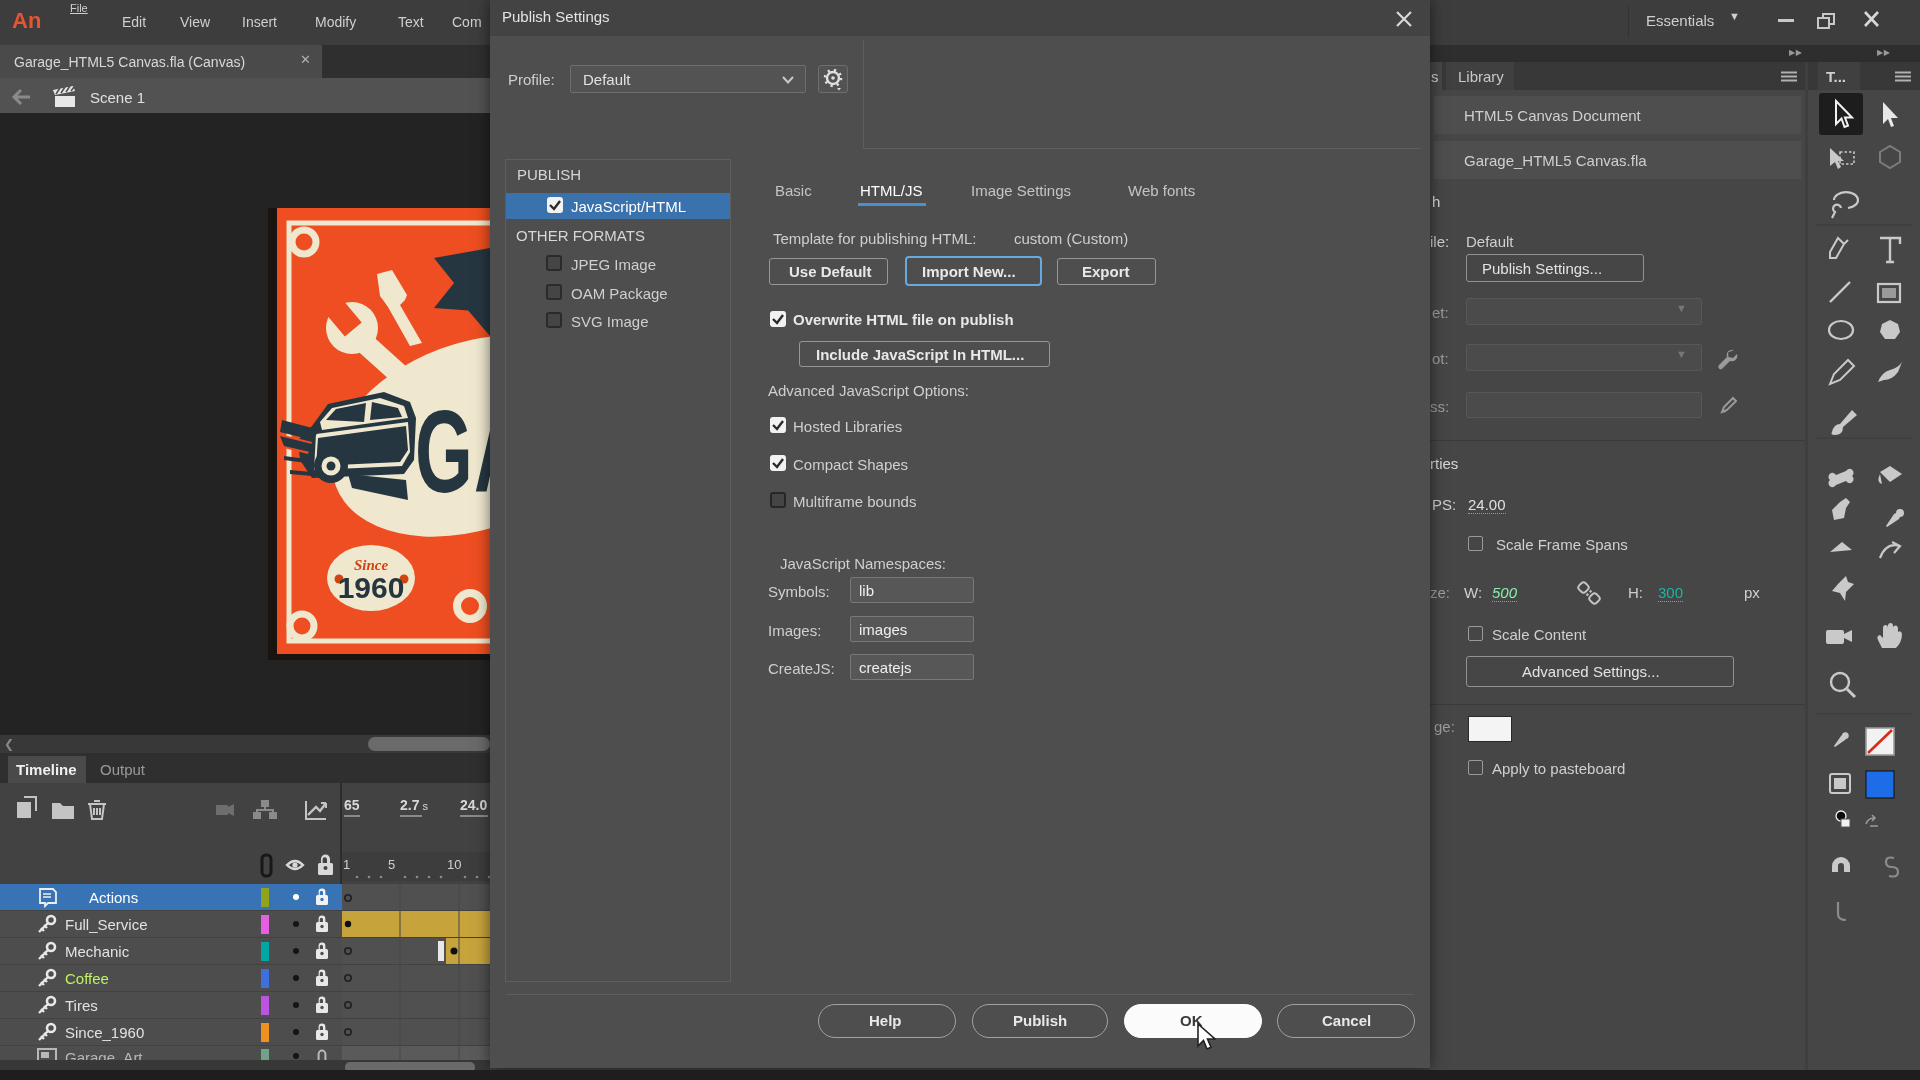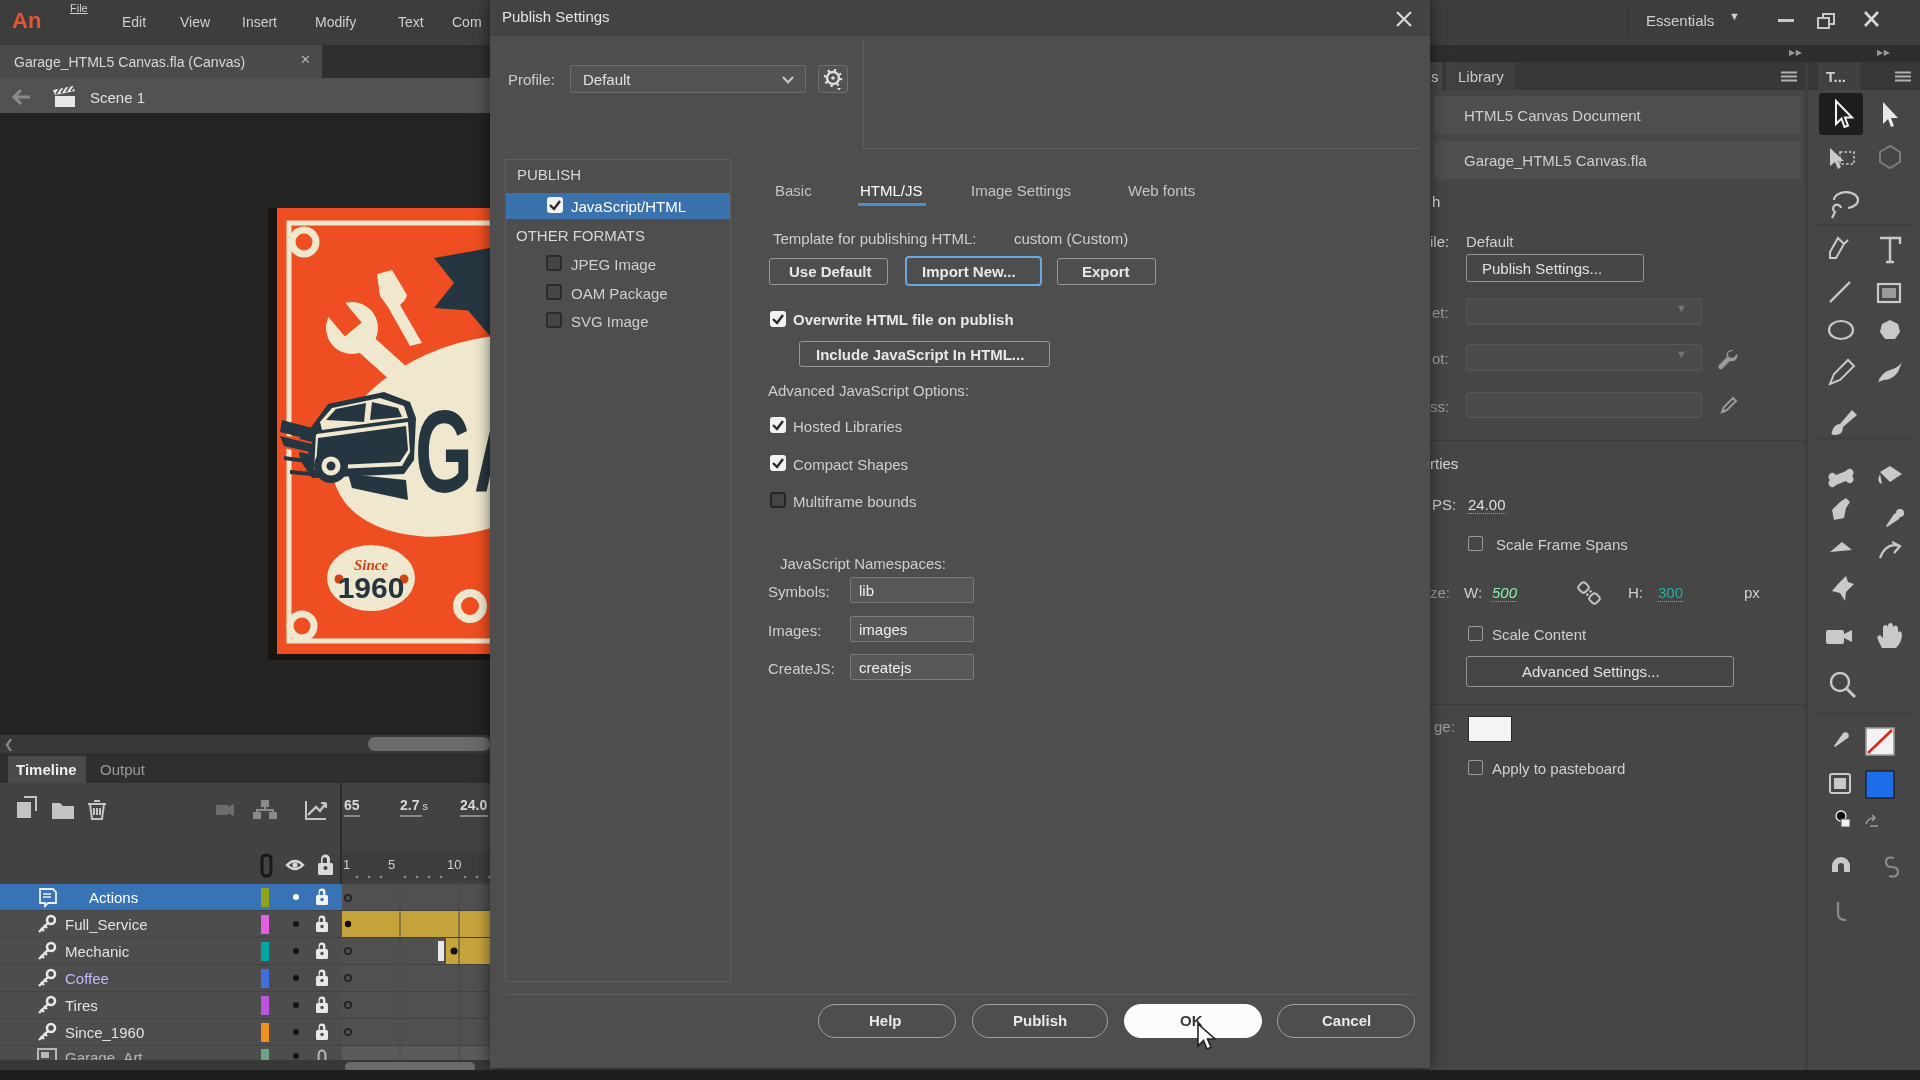--- a/index.html
+++ b/index.html
@@ -196,21 +196,21 @@
     <div class="abs" style="left:0;top:157px;width:490px;height:1px;background:#424242;"></div>
     <div class="abs" style="left:0;top:184px;width:490px;height:1px;background:#424242;"></div>
     <div class="abs" style="left:0;top:211px;width:490px;height:1px;background:#424242;"></div>
     <div class="abs" style="left:0;top:238px;width:490px;height:1px;background:#424242;"></div>
     <div class="abs" style="left:0;top:265px;width:490px;height:1px;background:#424242;"></div>
     <div class="abs" style="left:0;top:292px;width:490px;height:1px;background:#424242;"></div>
 
     <div class="txt" style="left:65px;top:136px;color:#ffffff;margin-left:24px;">Actions</div>
     <div class="txt" style="left:65px;top:163px;color:#e2e2e2;">Full_Service</div>
     <div class="txt" style="left:65px;top:190px;color:#e2e2e2;">Mechanic</div>
-    <div class="txt" style="left:65px;top:217px;color:#c4b5fd;">Coffee</div>
+    <div class="txt" style="left:65px;top:217px;color:#bef264;">Coffee</div>
     <div class="txt" style="left:65px;top:244px;color:#e2e2e2;">Tires</div>
     <div class="txt" style="left:65px;top:271px;color:#e2e2e2;">Since_1960</div>
     <div class="txt" style="left:65px;top:296px;color:#b8b8b8;">Garage_Art</div>
 
     <svg class="abs" style="left:38px;top:134px;" width="20" height="21" viewBox="0 0 20 21">
       <path d="M2 2 L15 2 L18 5 L18 16 L10 16 L7 19 L7 16 L2 16 Z" fill="none" stroke="#eeeeee" stroke-width="1.8"></path>
       <path d="M5 7 L13 7 M5 10 L13 10" stroke="#eeeeee" stroke-width="1.4"></path>
     </svg>
     <svg class="abs" style="left:36px;top:161px;" width="22" height="21" viewBox="0 0 22 21">
         <g>

